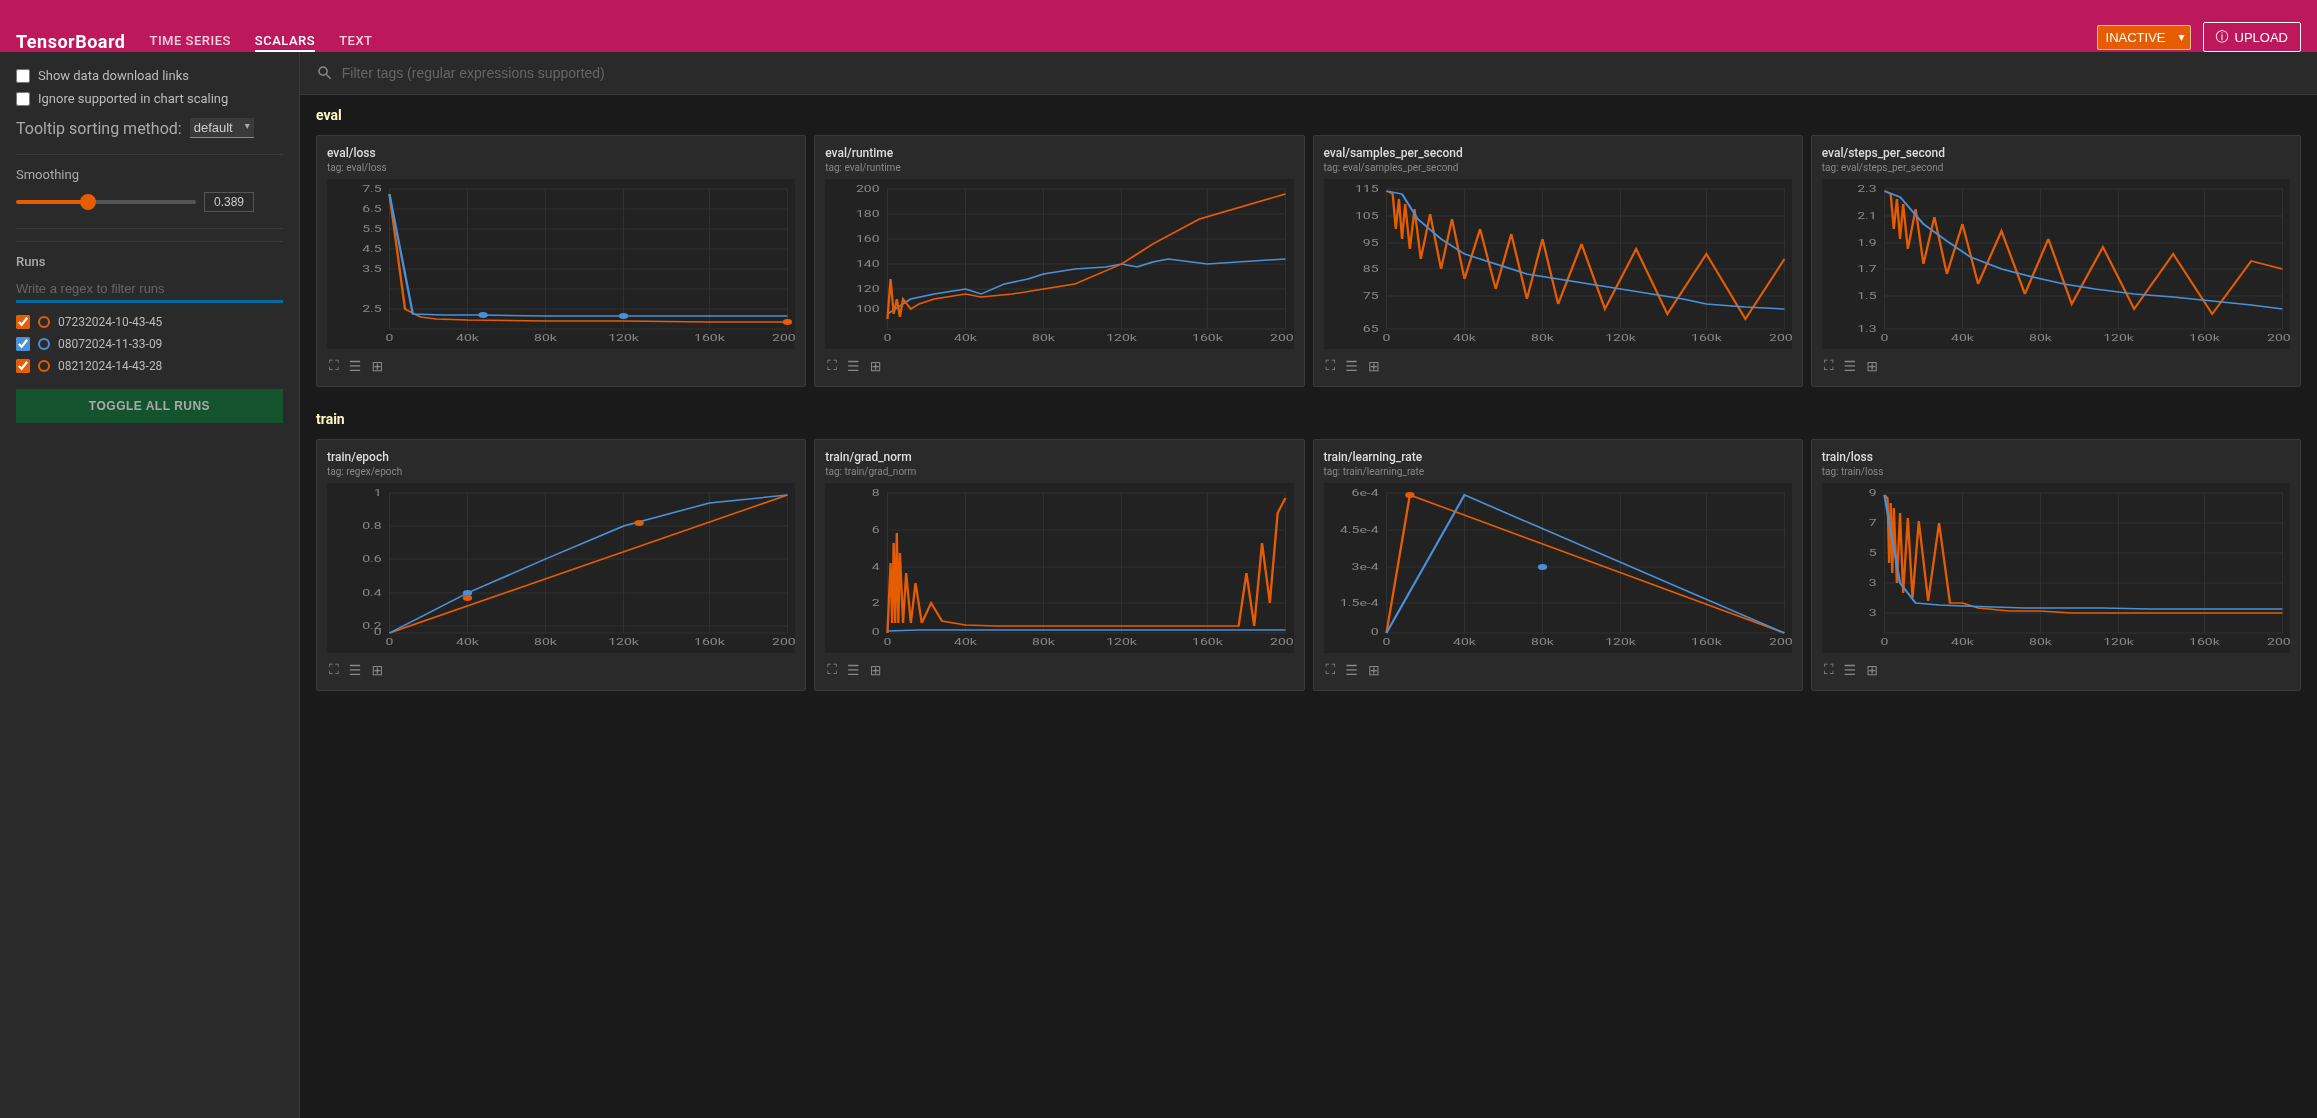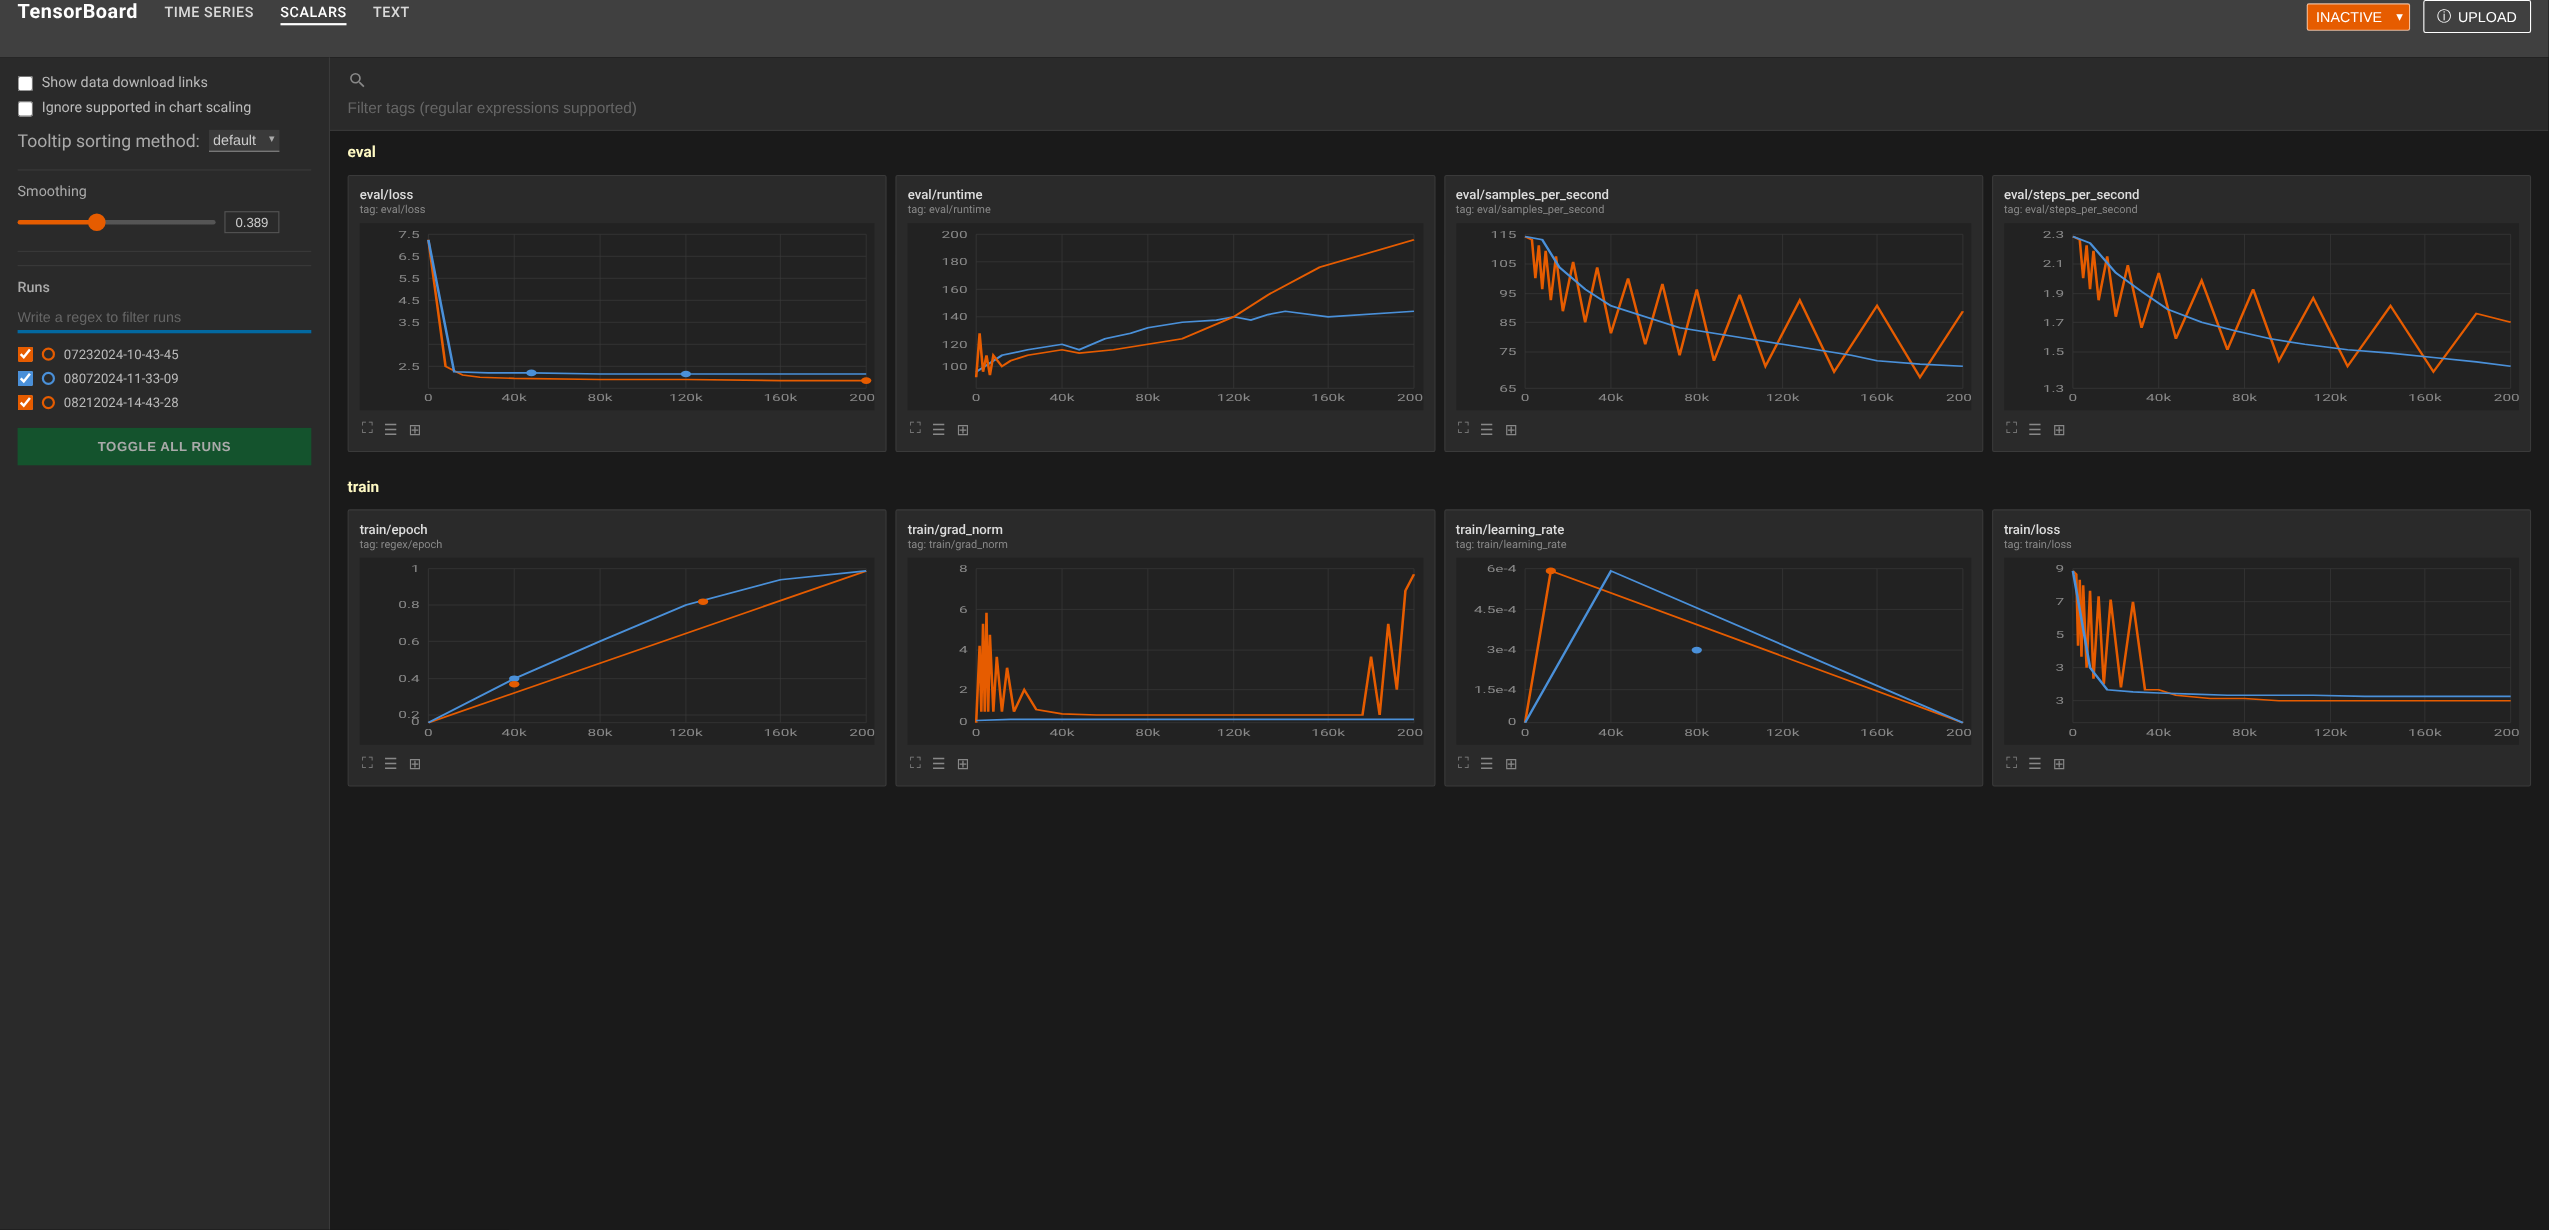--- a/index.html
+++ b/index.html
@@ -1,23 +1,23 @@
 <!DOCTYPE html>
 <html><head>
   <meta charset="utf-8">
   <style>
     * { box-sizing: border-box; margin: 0; padding: 0; }
     body { background: #1a1a1a; color: #ccc; font-family: Roboto, Arial, sans-serif; font-size: 12px; overflow-x: hidden; }
 
     
     .topnav {
-      background: #404040;
+      background: #be185d;
       height: 52px;
       display: flex;
-      align-items: flex-start;
+      align-items: flex-end;
       padding: 0 16px;
       gap: 24px;
     }
     .brand {
       font-size: 18px;
       font-weight: bold;
       color: #fff;
       letter-spacing: 0.5px;
     }
     .nav-item {
@@ -248,24 +248,23 @@
       overflow-y: auto;
       padding: 0;
       background: #1a1a1a;
     }
 
     
     .search-bar {
       background: #2a2a2a;
       padding: 12px 16px;
       display: flex;
-      align-items: flex-start;
+      align-items: center;
       gap: 8px;
       border-bottom: 1px solid #3a3a3a;
-      flex-direction: column;
     }
     .search-input {
       background: transparent;
       border: none;
       color: #ccc;
       font-size: 14px;
       outline: none;
       width: 100%;
     }
     .search-input::placeholder { color: #666; }

